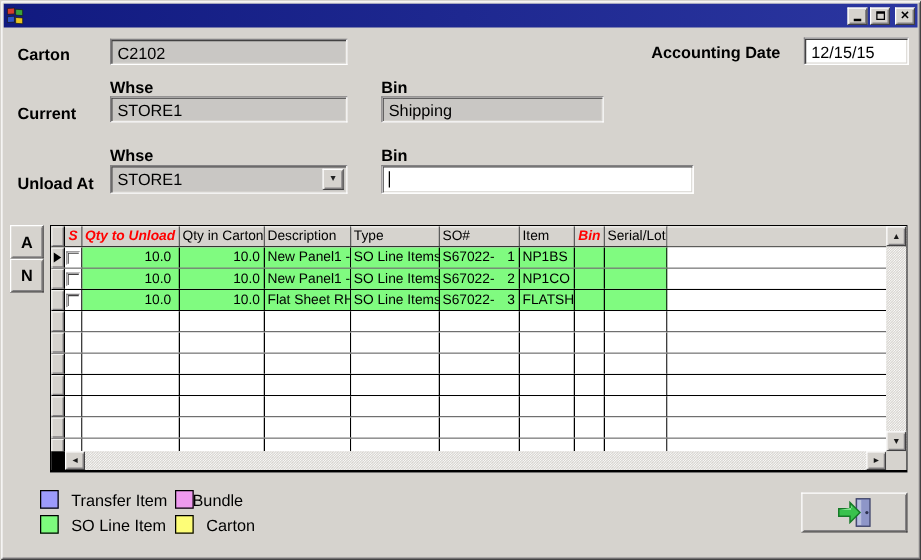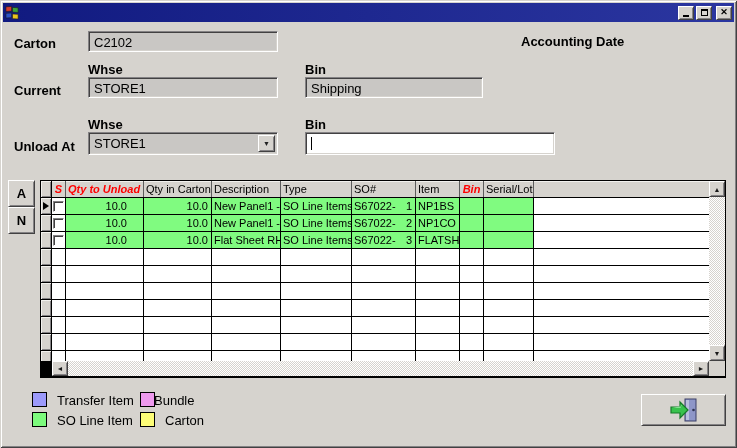--- a/index.html
+++ b/index.html
@@ -50,21 +50,21 @@
     box-shadow:inset 0 1px 0 #f2f1ee;overflow:hidden;white-space:nowrap;}
   .hcell.red{color:var(--accent);font-weight:bold;font-style:italic;}
   .grow{display:flex;height:17px;border-bottom:1px solid #000;background:#fff;}
   .cell{border-right:1px solid #000;overflow:hidden;white-space:nowrap;font-size:11px;
     padding:2px 0 0 2px;background:#fff;}
   .grow.data .cell.hl{background:var(--rowgreen);}
   .c-sel{width:11px;background:var(--face) !important;border-right:1px solid #000;padding:0;
     box-shadow:inset 1px 1px 0 #f2f1ee, inset -1px -1px 0 #848284;
     display:flex;align-items:center;justify-content:center;}
   .c-chk{width:14px;padding:0;display:flex;align-items:center;justify-content:center;}
-  .c-q1{width:78px;text-align:right;padding-right:16px;}
+  .c-q1{width:78px;text-align:right;padding-right:6px;}
   .c-q2{width:68px;text-align:right;padding-right:3px;}
   .c-desc{width:69px;}
   .c-type{width:71px;}
   .c-so{width:64px;display:flex;justify-content:space-between;padding-right:3px;}
   .c-item{width:44px;}
   .c-bin{width:24px;}
   .c-ser{width:50px;}
   .c-fill{flex:1;border-right:none;background:#fff !important;}
   .h-bin{text-align:center;padding-left:0;}
   .selarrow{width:0;height:0;border-left:6px solid #000;border-top:4px solid transparent;border-bottom:4px solid transparent;}
@@ -112,20 +112,21 @@
       <div class="winbtn" style="margin-left:2px;">
           <span class="glyph-close">✕</span>
         </div>
     </div>
   </div>
 
   <div class="lbl" style="left:14px;top:36px;">Carton</div>
   <div class="field gray sunken" style="left:88px;top:31px;width:190px;height:21px;">C2102</div>
 
   <div class="lbl" style="left:521px;top:34px;">Accounting Date</div>
+  <div class="field white sunken" style="left:643px;top:30px;width:84px;height:22px;">12/15/15</div>
 
   <div class="lbl" style="left:88px;top:62px;">Whse</div>
   <div class="lbl" style="left:305px;top:62px;">Bin</div>
   <div class="lbl" style="left:14px;top:83px;">Current</div>
   <div class="field gray sunken" style="left:88px;top:77px;width:190px;height:21px;">STORE1</div>
   <div class="field gray sunken" style="left:305px;top:77px;width:178px;height:21px;">Shipping</div>
 
   <div class="lbl" style="left:88px;top:117px;">Whse</div>
   <div class="lbl" style="left:305px;top:117px;">Bin</div>
   <div class="lbl" style="left:14px;top:139px;">Unload At</div>

